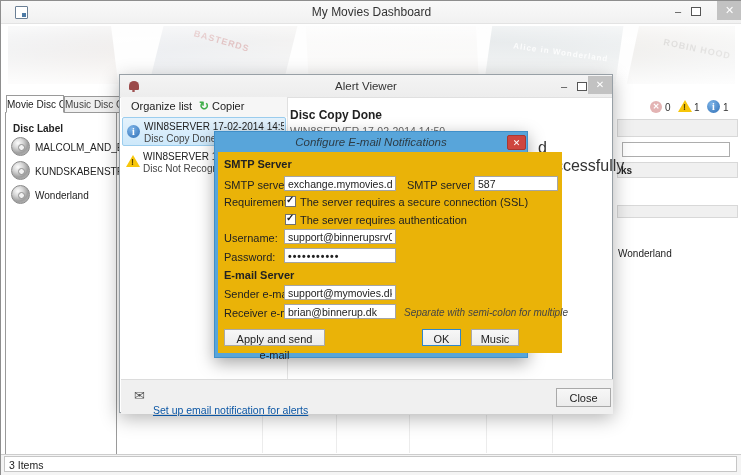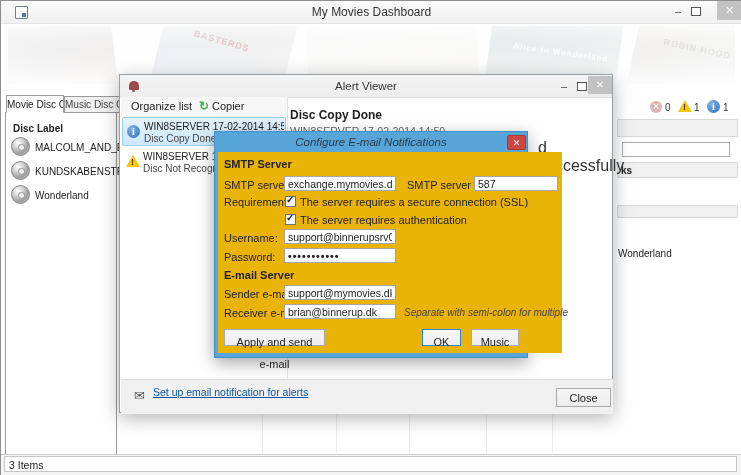--- a/index.html
+++ b/index.html
@@ -94,40 +94,40 @@
   .av-list{left:1px;top:42px;width:166px;height:263px;background:#fff;border-right:1px solid #e6e6e6;}
   .alert-item{left:1px;width:164px;height:29px;border-radius:2px;box-sizing:border-box;}
   .alert-sel{background:linear-gradient(#e4f2fc,#cde8fa);border:1px solid #9bcdee;}
   .ai-line1{font-size:10px;color:#222;white-space:nowrap;overflow:hidden;}
   .ai-line2{font-size:10px;color:#444;white-space:nowrap;}
   .av-detail-title{left:170px;top:33px;font-size:12px;font-weight:bold;color:#222;}
   .av-detail-sub{left:170px;top:50px;font-size:10.5px;color:#666;}
   .av-detail-tail{left:418px;top:64px;font-size:16px;color:#333;}
   .av-footer{left:1px;top:304px;width:492px;height:34px;background:#f0f0f0;border-top:1px solid #dcdcdc;}
   .mail-icon{left:13px;top:8px;font-size:13px;color:#555;}
-  .av-link{left:32px;top:6px;font-size:10.5px;color:#0b56a4;text-decoration:underline;cursor:pointer;text-align:right;}
+  .av-link{left:32px;top:24px;font-size:10.5px;color:#0b56a4;text-decoration:underline;cursor:pointer;text-align:right;}
   .btn{background:linear-gradient(#f7f7f7,#ececec);border:1px solid #a9a9a9;font-size:11px;color:#222;
        text-align:center;box-sizing:border-box;font-family:"Liberation Sans",sans-serif;}
   .av-close-btn{left:435px;top:8px;width:55px;height:19px;line-height:17px;}
 
   
   .dialog{left:213px;top:130px;width:314px;height:227px;background:#58a5da;border:1px solid #3f8fc9;
           box-shadow:0 5px 16px rgba(0,0,0,.35);z-index:20;box-sizing:border-box;}
   .dlg-title{left:0;top:4px;width:312px;text-align:center;font-size:11.5px;color:#2d3c46;font-style:italic;}
   .dlg-close{left:292px;top:3px;width:19px;height:15px;background:#ce463f;border:1px solid #a93832;
              border-radius:2px;color:#fff;font-size:9px;line-height:14px;text-align:center;box-sizing:border-box;}
   .dlg-body{left:3px;top:20px;width:306px;height:201px;background:#eab308;padding-left:38px;}
   .sec-title{font-size:11px;font-weight:bold;color:#222;}
   .fld-label{font-size:11px;color:#222;white-space:nowrap;}
   .txt-input{position:absolute;height:15px;border:1px solid #a5a5a5;background:#fff;font-size:10.5px;
              color:#222;padding:0 3px;box-sizing:border-box;font-family:"Liberation Sans",sans-serif;}
   .cb{position:absolute;width:11px;height:11px;background:#fff;border:1px solid #707070;box-sizing:border-box;}
   .cb::after{content:"✓";position:absolute;left:0px;top:-3px;font-size:10px;font-weight:bold;color:#1a1a1a;}
   .note{font-size:10px;font-style:italic;color:#444;white-space:nowrap;}
-  .dlg-btn{position:absolute;height:17px;line-height:22px;}
+  .dlg-btn{position:absolute;height:17px;line-height:16px;}
   .btn-default{border:1px solid #2f86cc;}
 </style>
 </head>
 <body>
 
 <div class="screen">
 
   <div class="abs titlebar">
     <div class="abs app-icon"></div>
     <div class="abs title-text">My Movies Dashboard</div>

